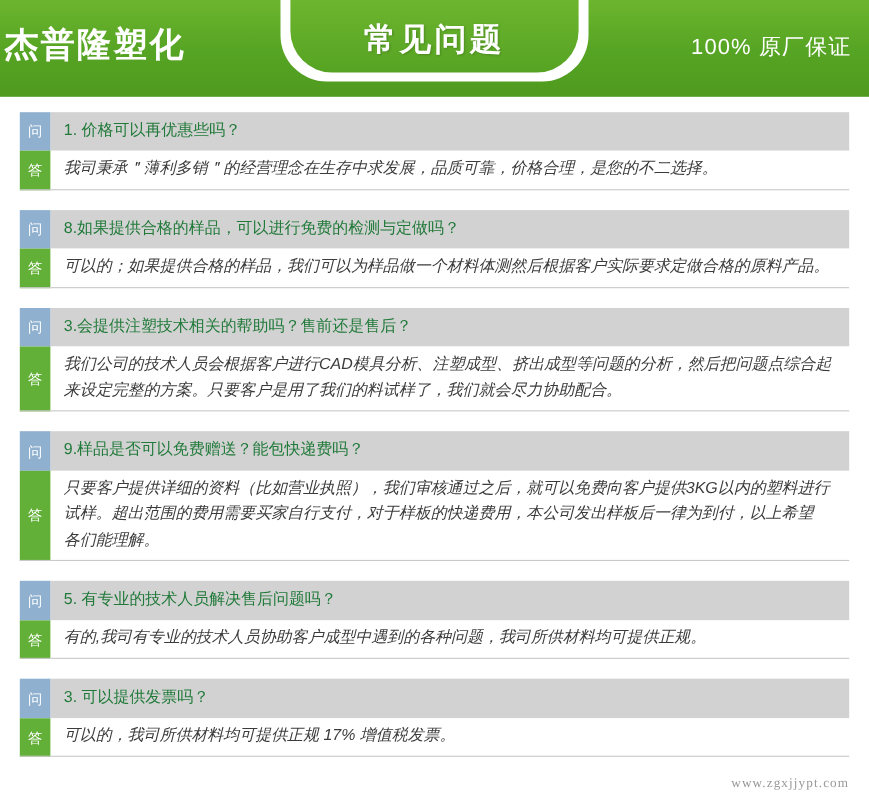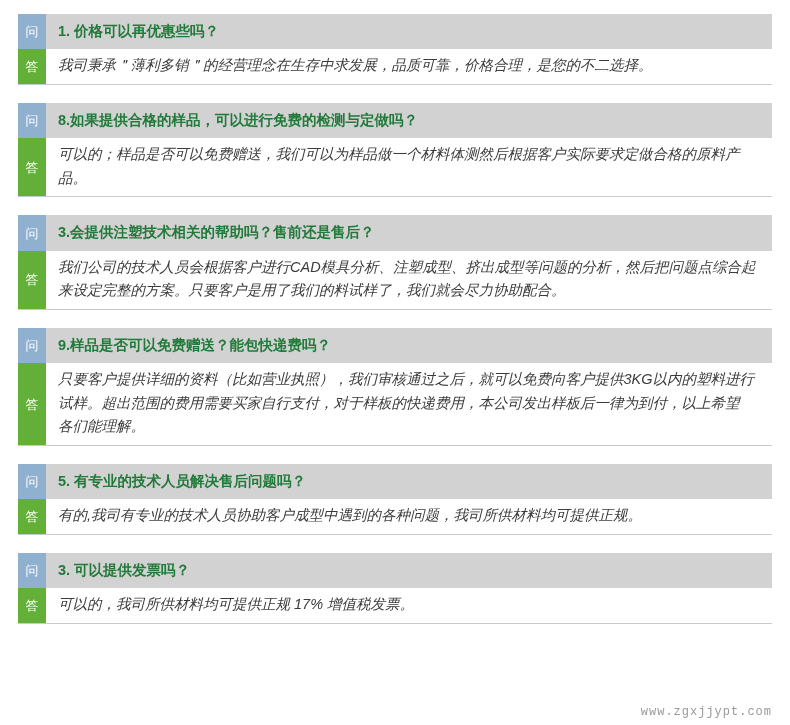--- a/index.html
+++ b/index.html
@@ -107,21 +107,21 @@
     padding: 6px 10px 6px 12px;
     font-size: 14.5px;
     line-height: 1.62;
     box-sizing: border-box;
     display: flex;
     align-items: center;
   }
   .row-q .text {
     background: #d2d2d2;
     color: #217a3a;
-    font-weight: bold;
+    font-weight: normal;
     min-height: 29px;
   }
   .row-a .text {
     background: #ffffff;
     color: #3b3b3b;
     border-bottom: 1px solid #c9c9c9;
     min-height: 30px;
     align-items: flex-start;
     padding-top: 5px;
     padding-bottom: 6px;
@@ -132,34 +132,43 @@
     box-sizing: border-box;
   }
 
   .watermark {
     position: absolute;
     right: 18px;
     bottom: 6px;
     font-size: 12px;
     color: #9a9a9a;
     letter-spacing: 1px;
-    font-family: Liberation Mono, monospace;
+    font-family: Liberation Serif, serif;
   }
   .page {
     position: relative;
     width: 790px;
     height: 725px;
     overflow: hidden;
   }
 </style>
 </head>
 <body>
 
 <div class="page">
 
+  <div class="banner">
+    <div class="banner-brand">杰普隆塑化</div>
+    <div class="banner-tab">
+      <div class="banner-tab-inner">
+        <span class="banner-tab-title">常见问题</span>
+      </div>
+    </div>
+    <div class="banner-guarantee">100% 原厂保证</div>
+  </div>
 
   <div class="faq-wrap">
 
     <div class="faq-item">
       <div class="row row-q">
         <div class="tag">问</div>
         <div class="text">1. 价格可以再优惠些吗？</div>
       </div>
       <div class="row row-a">
         <div class="tag">答</div>
@@ -167,21 +176,21 @@
       </div>
     </div>
 
     <div class="faq-item">
       <div class="row row-q">
         <div class="tag">问</div>
         <div class="text">8.如果提供合格的样品，可以进行免费的检测与定做吗？</div>
       </div>
       <div class="row row-a">
         <div class="tag">答</div>
-        <div class="text">可以的；样品是否可以免费赠送，我们可以为样品做一个材料体测然后根据客户实际要求定做合格的原料产品。</div>
+        <div class="text">可以的；如果提供合格的样品，我们可以为样品做一个材料体测然后根据客户实际要求定做合格的原料产品。</div>
       </div>
     </div>
 
     <div class="faq-item">
       <div class="row row-q">
         <div class="tag">问</div>
         <div class="text">3.会提供注塑技术相关的帮助吗？售前还是售后？</div>
       </div>
       <div class="row row-a">
         <div class="tag">答</div>

